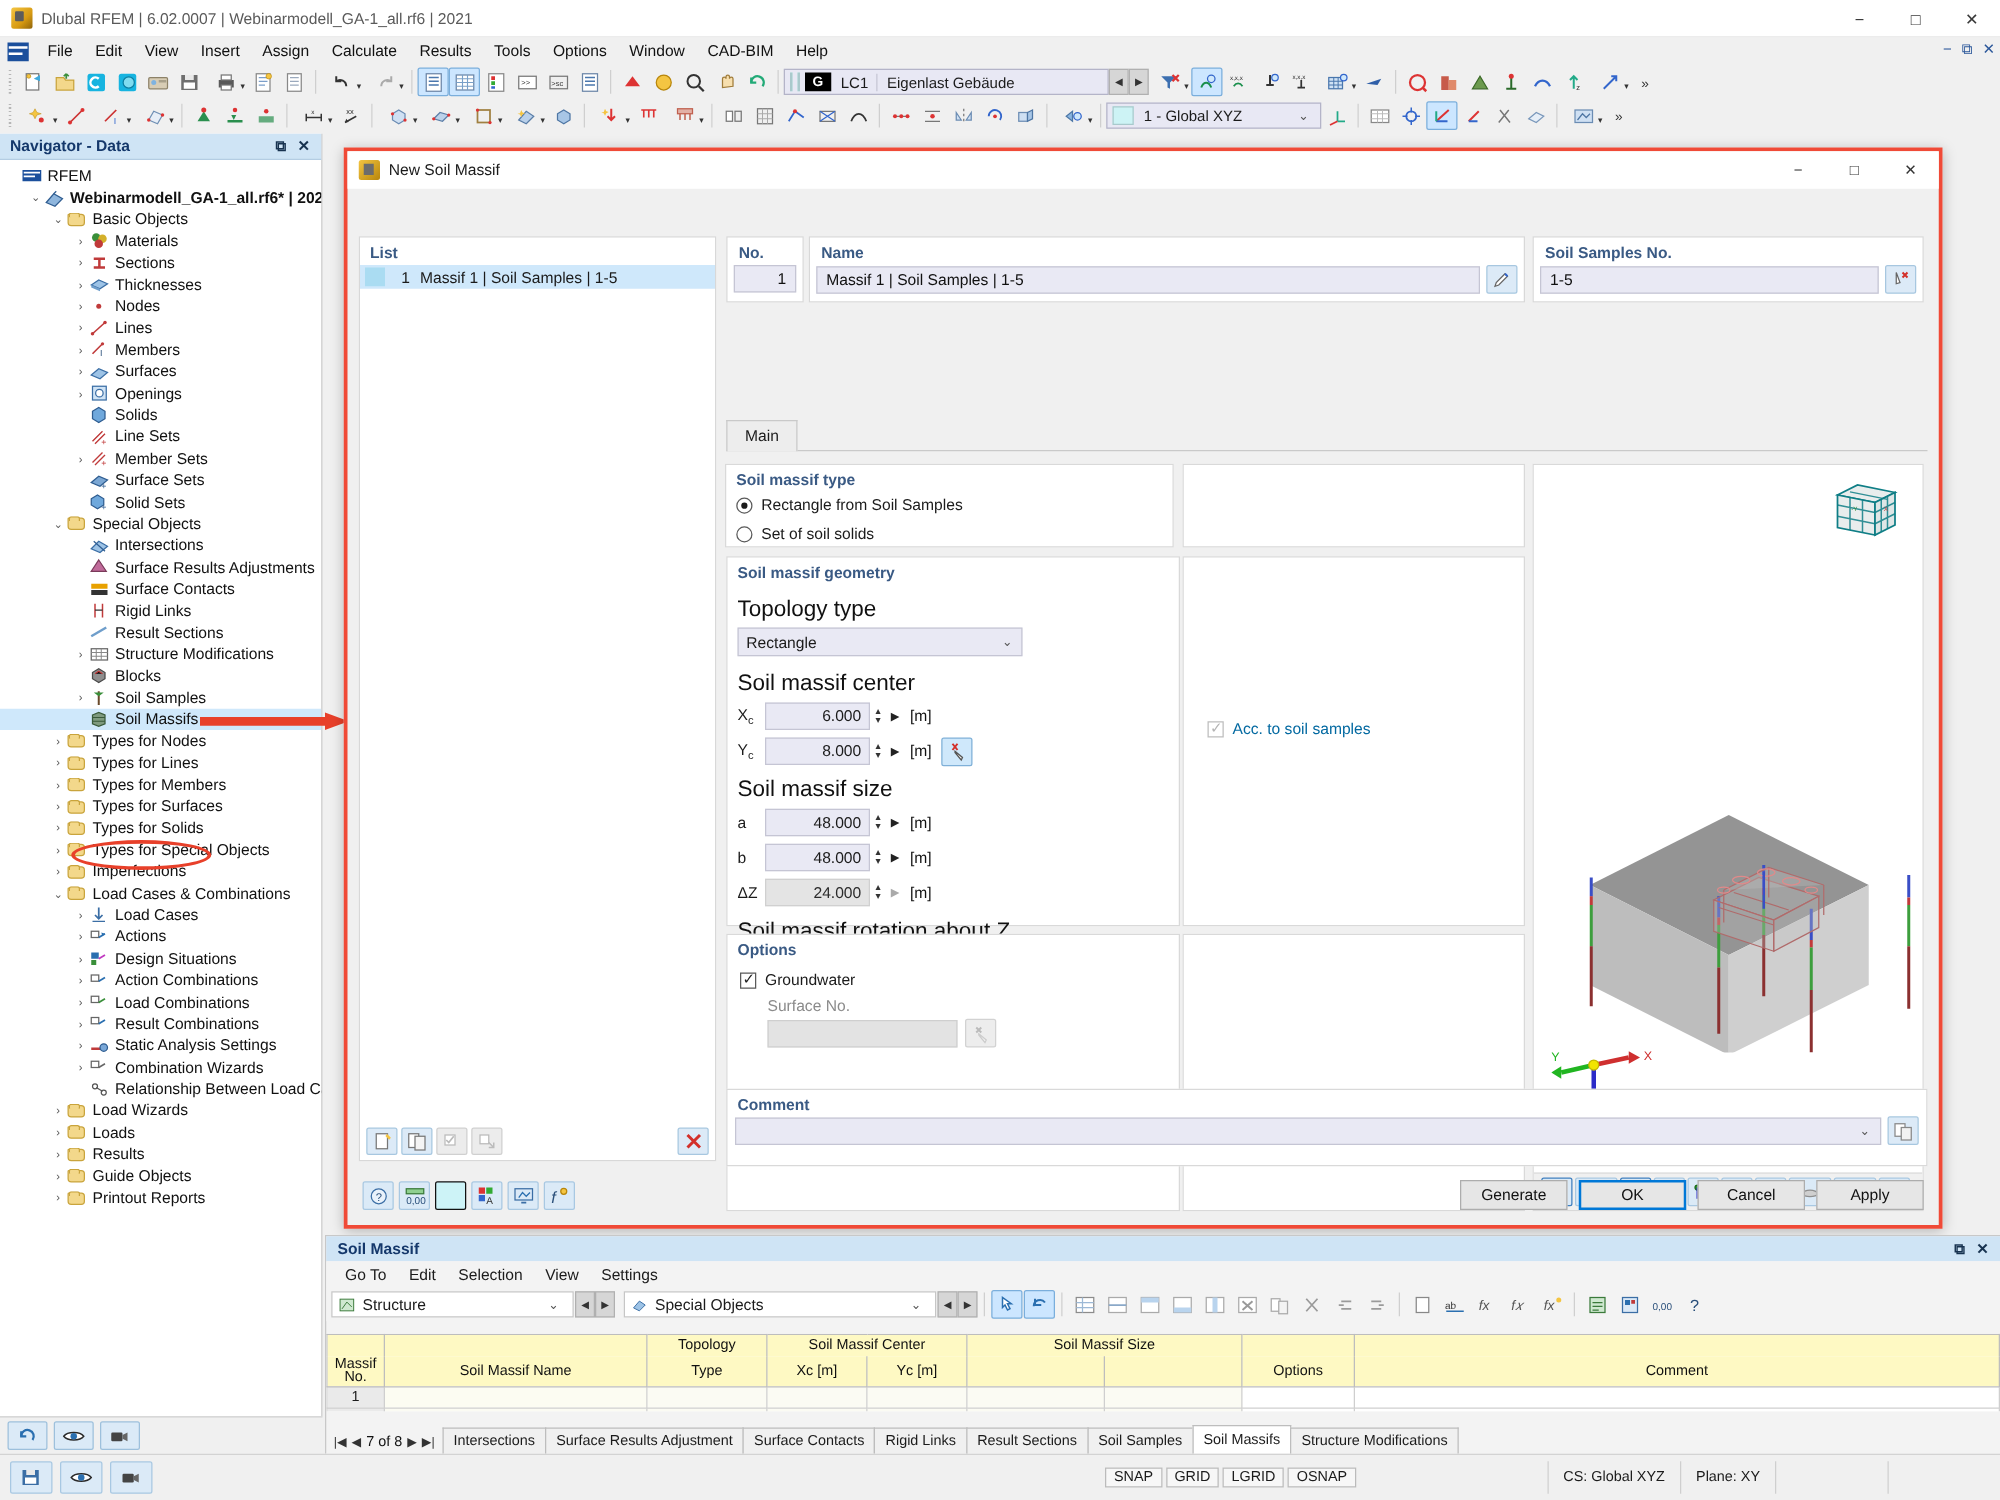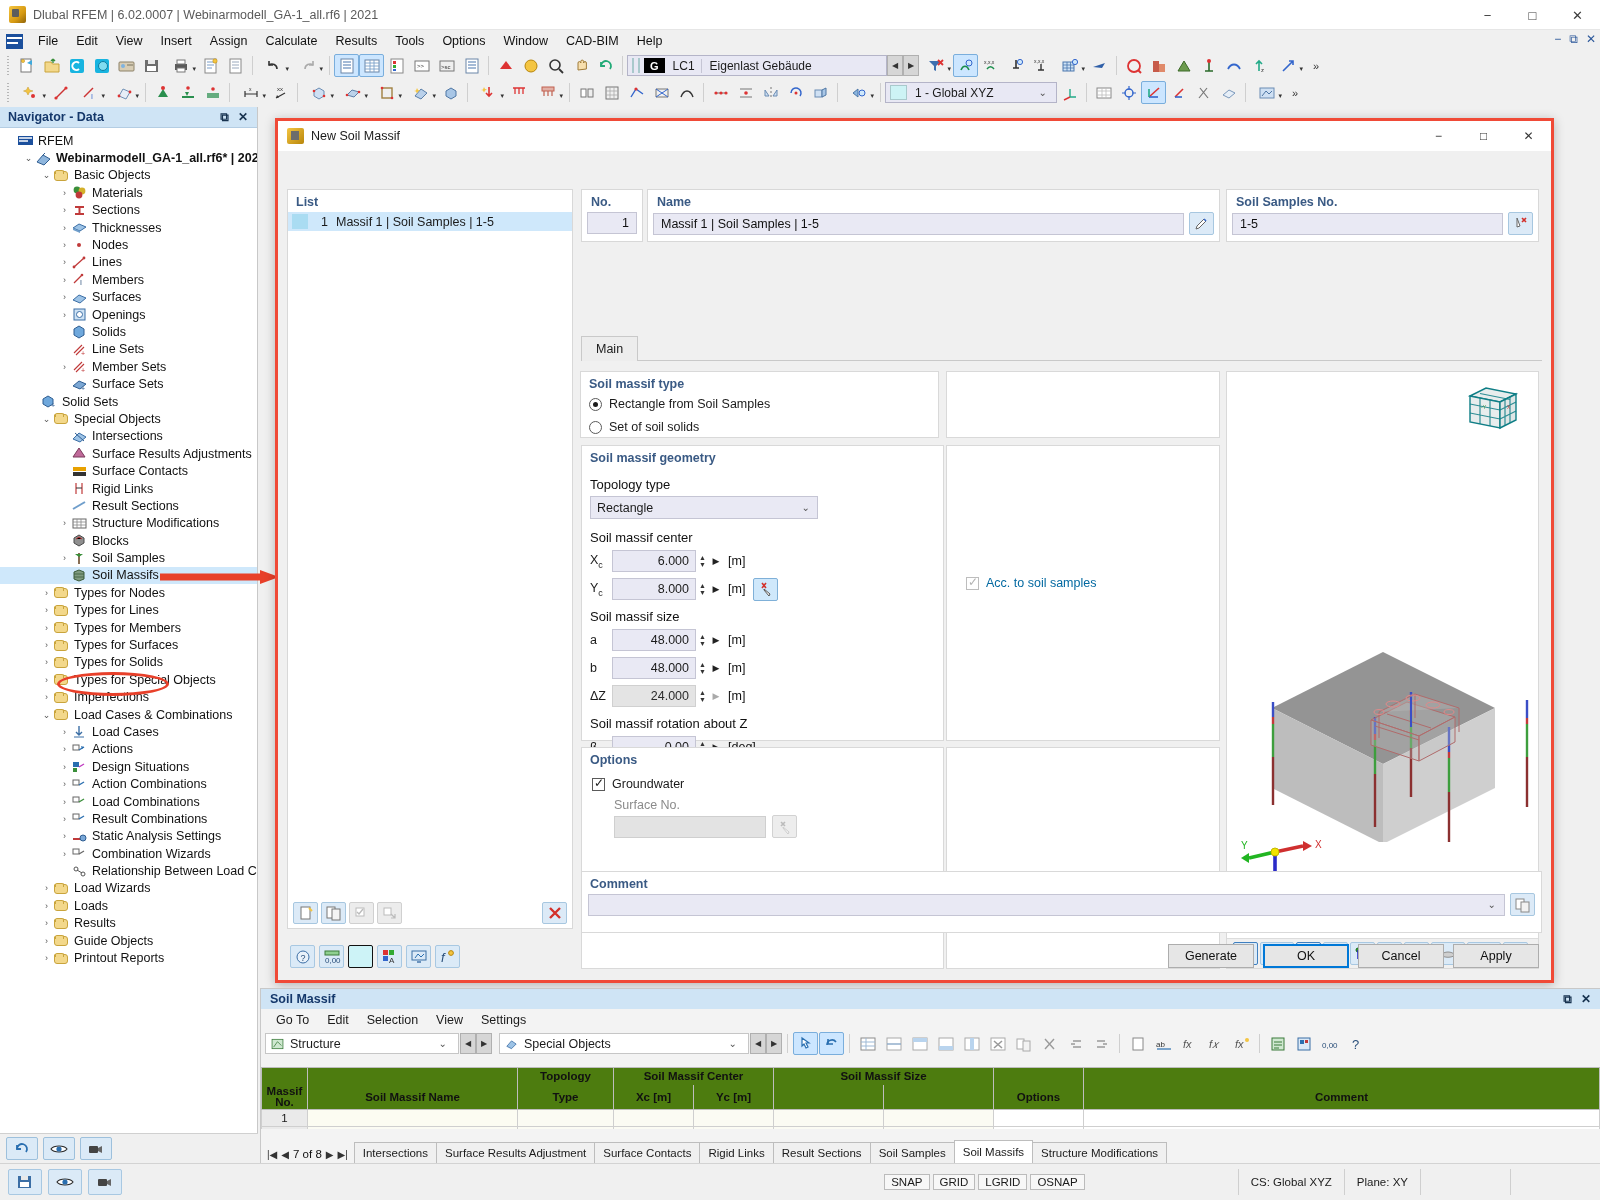--- a/index.html
+++ b/index.html
@@ -171,21 +171,21 @@
   .num {
     width: 84px; height: 22px; background: #e9e9f4; border: 1px solid #c5c5d4;
     display: flex; align-items: center; justify-content: flex-end; padding-right: 6px; font-size: 12.5px;
   }
   .num.dis { background: #e4e4e4; border-color: #d0d0d0; color: #2b2b2b; }
   .spin { width: 13px; height: 22px; display: flex; flex-direction: column; justify-content: center;
           align-items: center; color: #333; font-size: 7px; line-height: 7px; flex:none; }
   .arrw { width: 14px; height: 22px; display: flex; align-items: center; justify-content: center; font-size: 9px; color: #222; flex:none;}
   .arrw.dis { color: #aaa; }
   .unit { font-size: 12.5px; margin-left: 5px; color: #111; }
-  .sectitle { font-size: 13px; color: #111; margin: 6px 0 4px 0; }
+  .sectitle { font-size: 18px; color: #111; margin: 6px 0 4px 0; }
 
   .select {
     width: 228px; height: 23px; background: #e9e9f4; border: 1px solid #c5c5d4;
     display: flex; align-items: center; padding: 0 6px; font-size: 12.5px; position: relative;
   }
   .select .cv { position: absolute; right: 7px; color: #555; font-size: 10px; }
 
   .radio { display: flex; align-items: center; height: 20px; margin-bottom: 3px; font-size: 12.5px;}
   .radio .dot { width: 13px; height: 13px; border: 1px solid #5a5a5a; border-radius: 50%;
                 margin-right: 7px; position: relative; background: #fff; flex:none;}
@@ -237,21 +237,21 @@
              font-weight: bold; color: #15386b; font-size: 12.5px; }
   .tp-head .sp { margin-left: auto; display: flex; gap: 9px; padding-right: 5px; font-size: 12px; color:#17324f;}
   .tp-menu { height: 21px; display: flex; align-items: center; padding-left: 6px; background: #f3f3f3; }
   .tp-menu span { padding: 2px 9px; font-size: 12.5px; }
   .tp-tools { height: 27px; display: flex; align-items: center; padding-left: 4px; gap: 1px; background:#f3f3f3; }
   .tcombo { height: 21px; display: flex; align-items: center; background: #fff; border: 1px solid #c6c6c6;
             font-size: 12.5px; padding: 0 4px; }
   .tcombo .cv { color: #555; font-size: 10px; padding: 0 7px 0 12px; }
 
   table.grid { border-collapse: collapse; width: 100%; font-size: 11.5px; table-layout: fixed; }
-  table.grid th { background: #4d7c0f; border: 1px solid #bdbdbd; font-weight: bold; color: #111;
+  table.grid th { background: #fef9c3; border: 1px solid #bdbdbd; font-weight: normal; color: #111;
                   padding: 1px 2px; height: 17px; }
   table.grid td { border: 1px solid #cfcfcf; height: 17px; background: #fbfbf3; padding: 0 3px; }
   table.grid td.rownum { background: #eaeaea; text-align: center; width: 46px; }
   .gridwrap { position: absolute; left: 0; right: 0; top: 78px; bottom: 34px; background: #fff; overflow: hidden; }
   .editcell { border: 1px dotted #333 !important; background: #fcfcf2 !important; }
 
   .tabsbar { position: absolute; left: 0; right: 0; bottom: 0; height: 24px; display: flex; align-items: flex-end; }
   .pager { display: flex; align-items: center; gap: 4px; font-size: 11.5px; padding: 0 6px 3px 6px; color: #111; }
   .pager i { font-style: normal; color: #333; font-size: 10px; }
   .sheettab { height: 21px; background: #f0f0f0; border: 1px solid #bdbdbd; border-bottom: none;
@@ -963,21 +963,21 @@
         <div class="nrow" style="padding-left: 58px;">
           <span class="nchev"></span>
           <span class="nicon">
             <svg viewBox="0 0 17 15" style="width:17px;height:15px;display:block">
               <path d="M2 9l6-5 7 3-6 5z" fill="#7ba7d4" stroke="#2f5d91"></path>
               <text x="10" y="14" font-size="7" fill="#2f5d91">+</text>
             </svg>
           </span>
           <span class="nlabel">Surface Sets</span>
         </div>
-        <div class="nrow" style="padding-left: 28px;">
+        <div class="nrow" style="padding-left: 58px;">
           <span class="nchev"></span>
           <span class="nicon">
             <svg viewBox="0 0 17 15" style="width:17px;height:15px;display:block">
               <path d="M2 5l5-3 5 3v5l-5 3-5-3z" fill="#6fa8dc" stroke="#2f5d91"></path>
               <text x="10" y="14" font-size="7" fill="#2f5d91">+</text>
             </svg>
           </span>
           <span class="nlabel">Solid Sets</span>
         </div>
         <div class="nrow" style="padding-left: 40px;">

